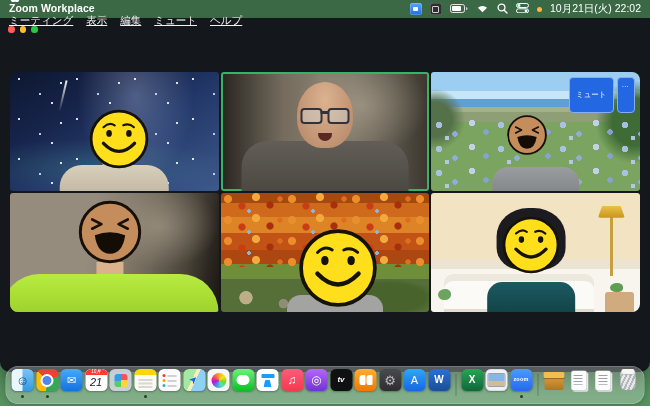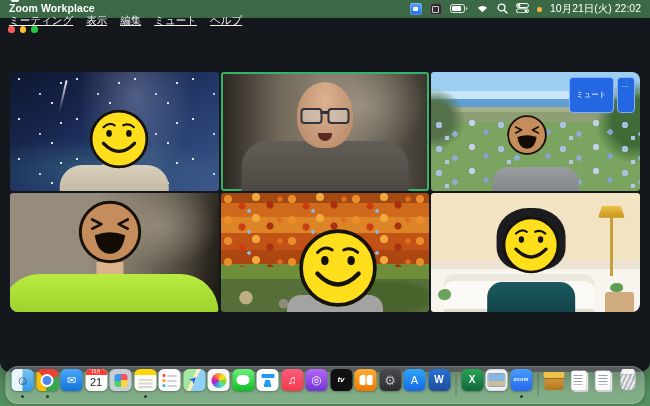--- a/index.html
+++ b/index.html
@@ -146,21 +146,21 @@
   .dock-div{width:1px;height:22px;background:rgba(30,55,35,.35);margin:0 2.5px;align-self:center;}
   .di-glyph{line-height:1;}
   .di-label{color:#fff;font-weight:700;line-height:1;}
 
   .di-finder{background:linear-gradient(180deg,#7ec3f2,#2f9ae8);}
   .di-finder::before{content:"";position:absolute;left:0;top:0;width:50%;height:100%;background:#eaf6fe;}
   .g-finder{position:relative;color:#1c3e68;font-size:13px;}
   .di-chrome{background:conic-gradient(from -50deg,#ea4335 0 33%,#34a853 33% 66%,#fbbc05 66% 100%);}
   .di-chrome::before{content:"";width:9px;height:9px;background:#4e86ec;border:2px solid #fff;border-radius:50%;}
   .di-mail{background:linear-gradient(#4aa8f7,#1173de);} .g-mail{color:#fff;font-size:11px;}
-  .di-calendar{background:#fff;flex-direction:column;}
+  .di-calendar{background:#fff;flex-direction:column;font-style:italic;}
   .cal-m{position:absolute;top:0;left:0;right:0;height:6px;background:#ff3b30;color:#fff;font-size:4.5px;
          line-height:6px;text-align:center;border-radius:5.5px 5.5px 0 0;}
   .cal-d{margin-top:5px;font-size:11px;color:#1c1c1e;font-weight:400;line-height:1;}
   .di-launchpad{background:rgba(205,210,218,.95);}
   .di-launchpad::before{content:"";width:13px;height:13px;border-radius:3px;
       background:conic-gradient(#f5515f 0 25%,#ffd43b 0 50%,#51cf66 0 75%,#339af0 0);}
   .di-notes{background:linear-gradient(#ffd60a 0 6px,#fbfbf6 6px);}
   .di-notes::before{content:"";position:absolute;top:10px;left:4px;width:14px;height:1.5px;background:#d9d9d2;
       box-shadow:0 3.5px 0 #d9d9d2,0 7px 0 #d9d9d2;}
   .di-reminders{background:#fbfbfd;}

